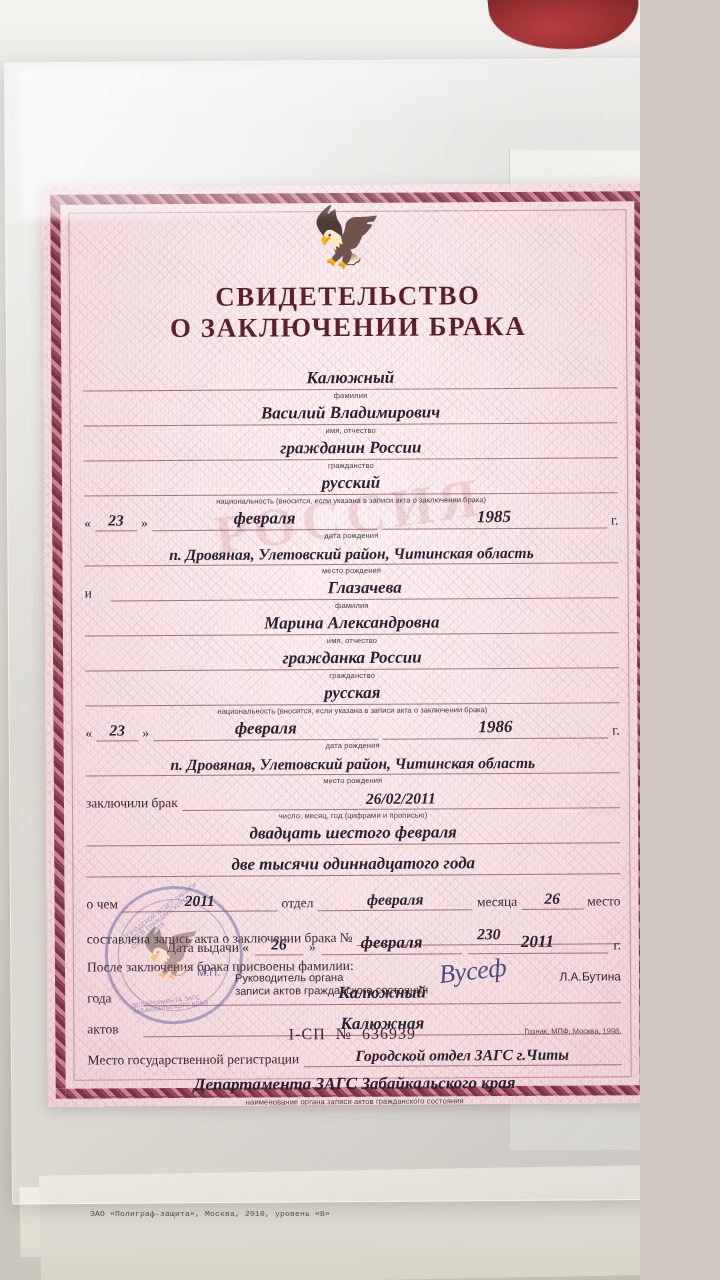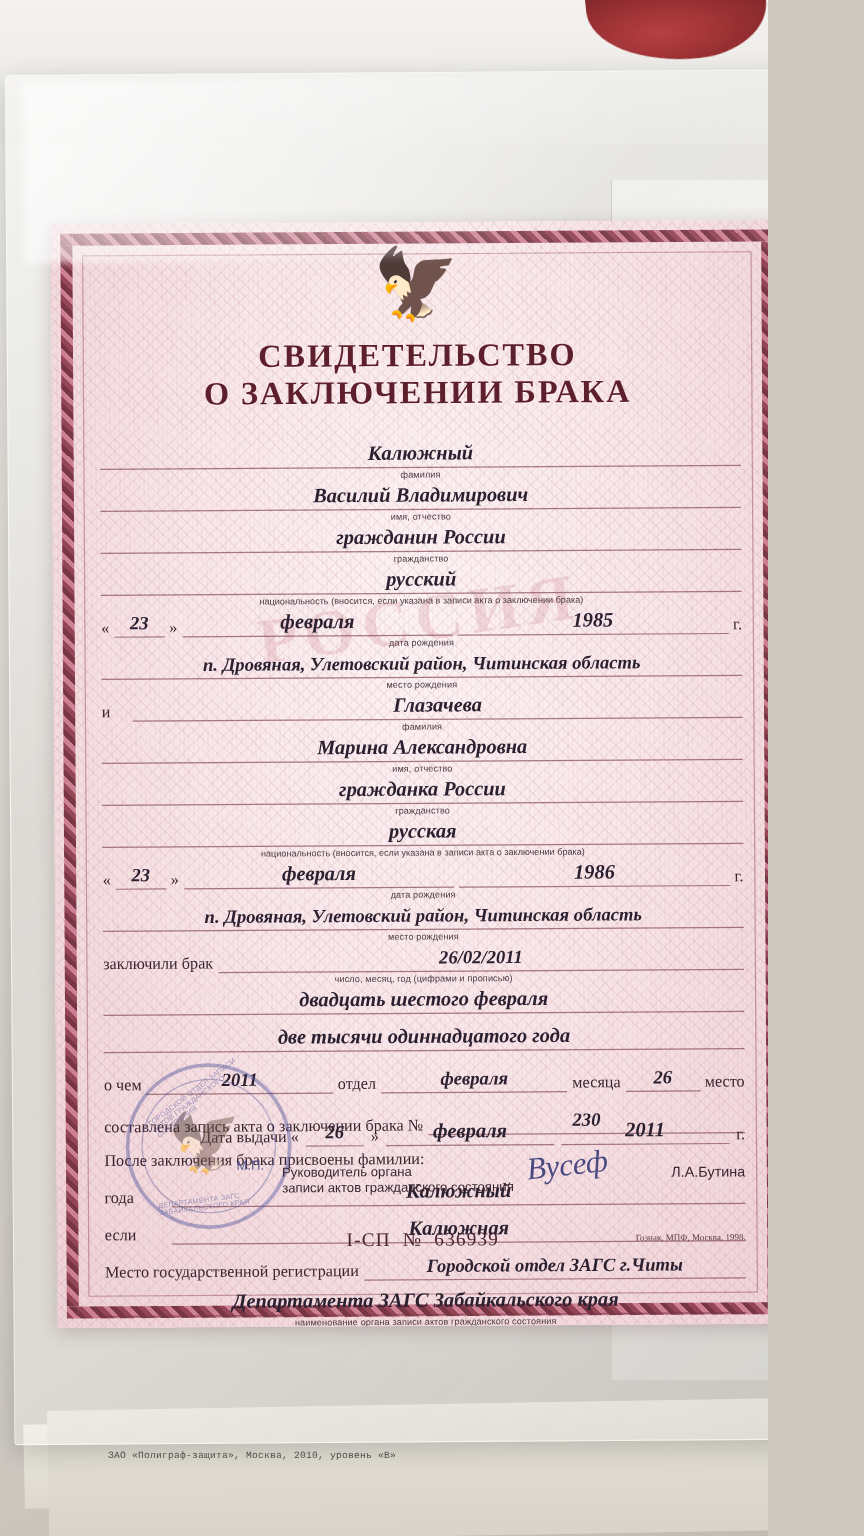--- a/index.html
+++ b/index.html
@@ -113,21 +113,21 @@
     font-family:"Liberation Serif",serif;}
 
   #sig-row{position:absolute;left:188px;right:36px;bottom:108px;display:flex;justify-content:space-between;
     font-size:11px;color:#3a2630;font-family:"Liberation Sans",sans-serif;}
   #sig-role{line-height:13px;}
   #sig-name{font-size:12px;}
 
   #serial{position:absolute;left:0;right:0;bottom:62px;text-align:center;
     font-size:16px;color:#4a2330;letter-spacing:1px;font-family:"Liberation Serif",serif;}
   #goznak{position:absolute;right:36px;bottom:68px;font-size:7.5px;color:#5b3a44;
-    font-family:Liberation Serif, serif;}
+    font-family:Liberation Sans, sans-serif;}
 
   .issue-row{position:absolute;left:120px;right:36px;bottom:150px;display:flex;align-items:flex-end;gap:6px;}
 </style>
 </head>
 <body>
 
 <div id="scene">
 
   <div class="bg-blob" id="desk-top"></div>
   <div class="bg-blob" id="red-object"></div>
@@ -345,21 +345,21 @@
       <div class="row" style="margin-top:6px">
         <div class="line-row">
           <span class="lbl" style="width:52px">года</span>
           <div class="fill">
               <span class="val">Калюжный</span>
             </div>
         </div>
       </div>
       <div class="row" style="margin-top:6px">
         <div class="line-row">
-          <span class="lbl" style="width:52px">если</span>
+          <span class="lbl" style="width:52px">актов</span>
           <div class="fill">
               <span class="val">Калюжная</span>
             </div>
         </div>
       </div>
 
       <div class="row" style="margin-top:6px">
         <div class="line-row">
           <span class="lbl">Место государственной регистрации</span>
           <div class="fill">

